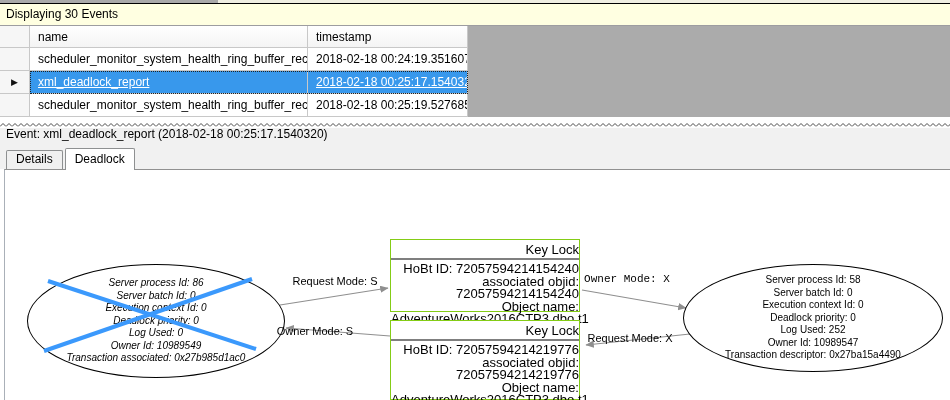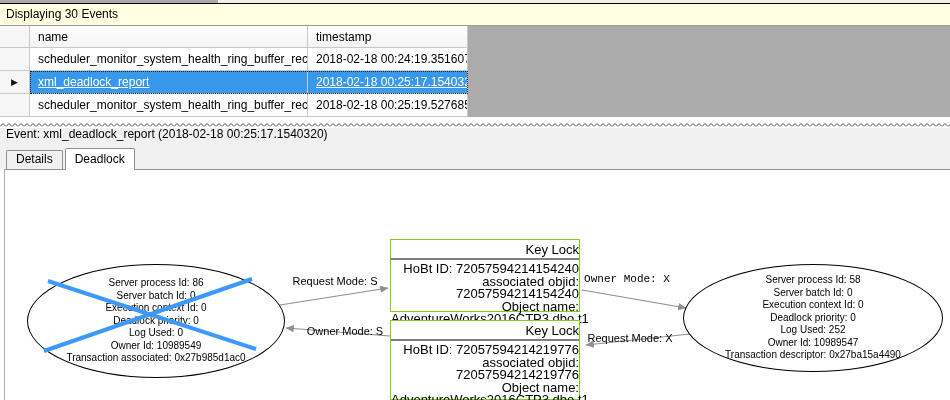--- a/index.html
+++ b/index.html
@@ -134,21 +134,21 @@
         <marker id="arrow" markerWidth="8" markerHeight="8" refX="6.5" refY="3" orient="auto">
           <path d="M0,0 L7,3 L0,6 z" fill="#8f8f8f"></path>
         </marker>
       </defs>
       <line x1="275" y1="135" x2="383" y2="118" stroke="#8f8f8f" stroke-width="1.2" marker-end="url(#arrow)"></line>
       <line x1="385" y1="166" x2="281" y2="158" stroke="#8f8f8f" stroke-width="1.2" marker-end="url(#arrow)"></line>
       <line x1="577" y1="120" x2="681" y2="138" stroke="#8f8f8f" stroke-width="1.2" marker-end="url(#arrow)"></line>
       <line x1="685" y1="164" x2="581" y2="175" stroke="#8f8f8f" stroke-width="1.2" marker-end="url(#arrow)"></line>
     </svg>
 
-    <div class="proc-ellipse" style="left:22px; top:94px; width:258px; height:114px;">
+    <div class="proc-ellipse" style="left:22px; top:94px; width:258px; height:114px;font-style:italic;">
       <div>Server process Id: 86</div>
       <div>Server batch Id: 0</div>
       <div>Execution context Id: 0</div>
       <div>Deadlock priority: 0</div>
       <div>Log Used: 0</div>
       <div>Owner Id: 10989549</div>
       <div>Transaction associated: 0x27b985d1ac0</div>
     </div>
 
     <svg class="cross-svg" width="945" height="231">
@@ -180,18 +180,18 @@
       <div class="res-title">Key Lock</div>
       <div class="res-body">
         <div>HoBt ID: 72057594214219776</div>
         <div>associated objid: 72057594214219776</div>
         <div>Object name: AdventureWorks2016CTP3.dbo.t1</div>
         <div>Index name: idx1</div>
       </div>
     </div>
 
     <div class="edge-label" style="left:330px; top:111px;">Request Mode: S</div>
-    <div class="edge-label" style="left:340px; top:161px;">Owner Mode: S</div>
+    <div class="edge-label" style="left:310px; top:161px;">Owner Mode: S</div>
     <div class="edge-label" style="left:622px; top:109px;font-family:Liberation Mono, monospace;">Owner Mode: X</div>
     <div class="edge-label" style="left:625px; top:168px;">Request Mode: X</div>
   </div>
 
 </div>
 
 </body></html>

